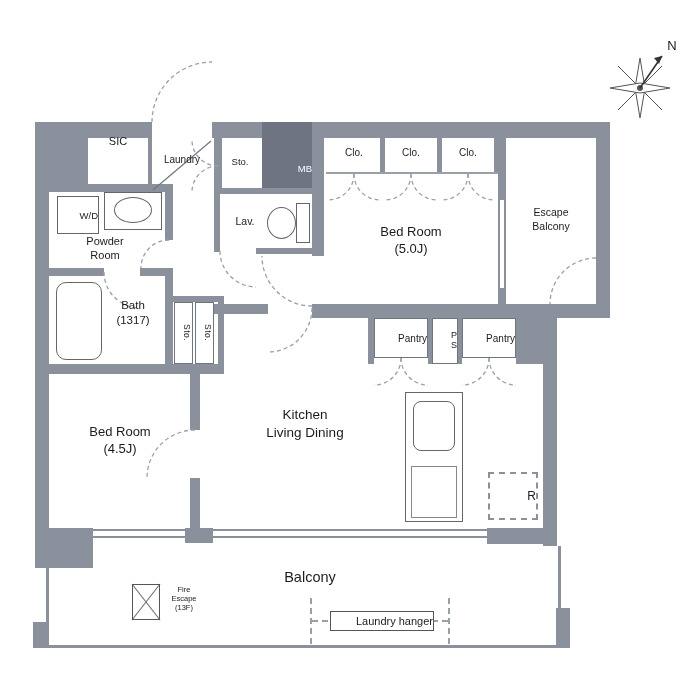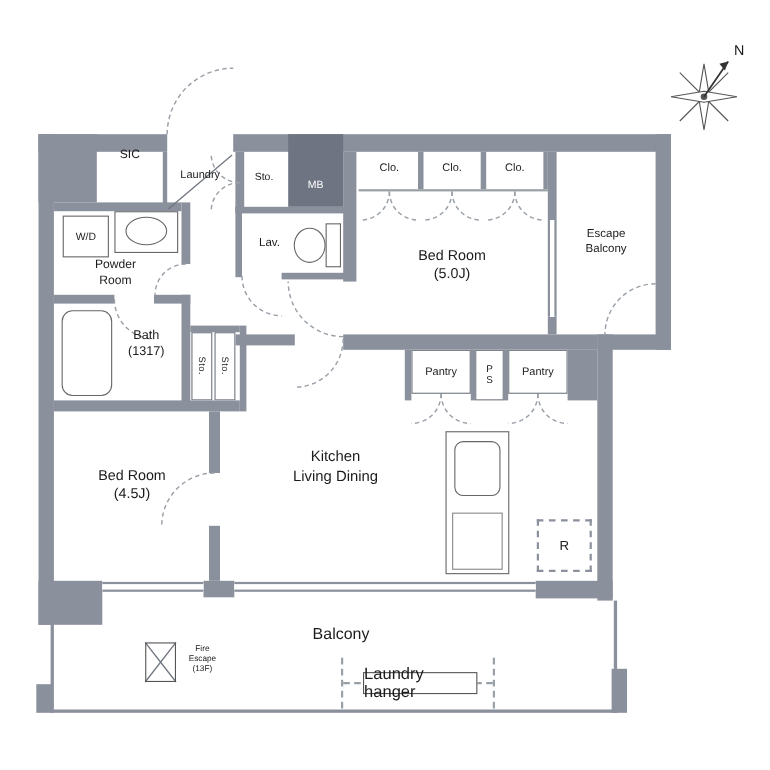--- a/index.html
+++ b/index.html
@@ -9,21 +9,21 @@
   .dark{position:absolute;background:var(--walldark,#6e7482);}
   .rail{position:absolute;background:var(--wall,#8a909c);}
   .hair{position:absolute;background:#9aa0a8;}
   .win{position:absolute;background:#fff;border-top:2px solid var(--wall,#8a909c);
        border-bottom:2px solid var(--wall,#8a909c);box-sizing:border-box;}
   .winv{position:absolute;background:#fff;border-left:2px solid var(--wall,#8a909c);
         border-right:2px solid var(--wall,#8a909c);box-sizing:border-box;}
   .lbl{position:absolute;text-align:center;line-height:1.3;}
   .lbl span{display:block;}
   .box{position:absolute;box-sizing:border-box;background:#fff;}
-  .cell{display:flex;align-items:center;justify-content:center;flex-direction:column;}
+  .cell{display:flex;align-items:flex-end;justify-content:center;flex-direction:column;}
   .vtext{writing-mode:vertical-rl;font-size:8.5px;letter-spacing:.5px;}
   svg.overlay{position:absolute;left:0;top:0;pointer-events:none;}
   .arc{fill:none;stroke:#9aa0a8;stroke-width:1.3;stroke-dasharray:4 3;}
   .thin{stroke:#70767f;stroke-width:1.2;fill:none;}
   .dashv{position:absolute;width:0;border-left:2px dashed #9aa0a8;}
   .dashh{position:absolute;height:0;border-top:2px dashed #9aa0a8;}
 </style>
 </head>
 <body>
 
@@ -172,21 +172,21 @@
   <div class="box cell" style="left:488px;top:472px;width:50px;height:48px;border:2px dashed #8a909c;background:transparent">
     <span style="font-size:12px">R</span>
   </div>
 
   <div class="box" style="left:132px;top:584px;width:28px;height:36px;border:1.2px solid #555;background:transparent"></div>
 
   <div class="dashv" style="left:310px;top:598px;height:46px"></div>
   <div class="dashv" style="left:448px;top:598px;height:46px"></div>
   <div class="dashh" style="left:312px;top:620px;width:136px"></div>
   <div class="box cell" style="left:330px;top:611px;width:104px;height:20px;border:1px solid #555">
-    <span style="font-size:15px">Laundry hanger</span>
+    <span style="font-size:11px">Laundry hanger</span>
   </div>
 
   <div class="lbl" style="left:88px;top:134px;width:60px;font-size:11px">
     <span>SIC</span>
   </div>
   <div class="lbl" style="left:150px;top:153px;width:64px;font-size:10px">
     <span>Laundry</span>
   </div>
   <div class="lbl" style="left:218px;top:156px;width:44px;font-size:9.5px">
     <span>Sto.</span>

